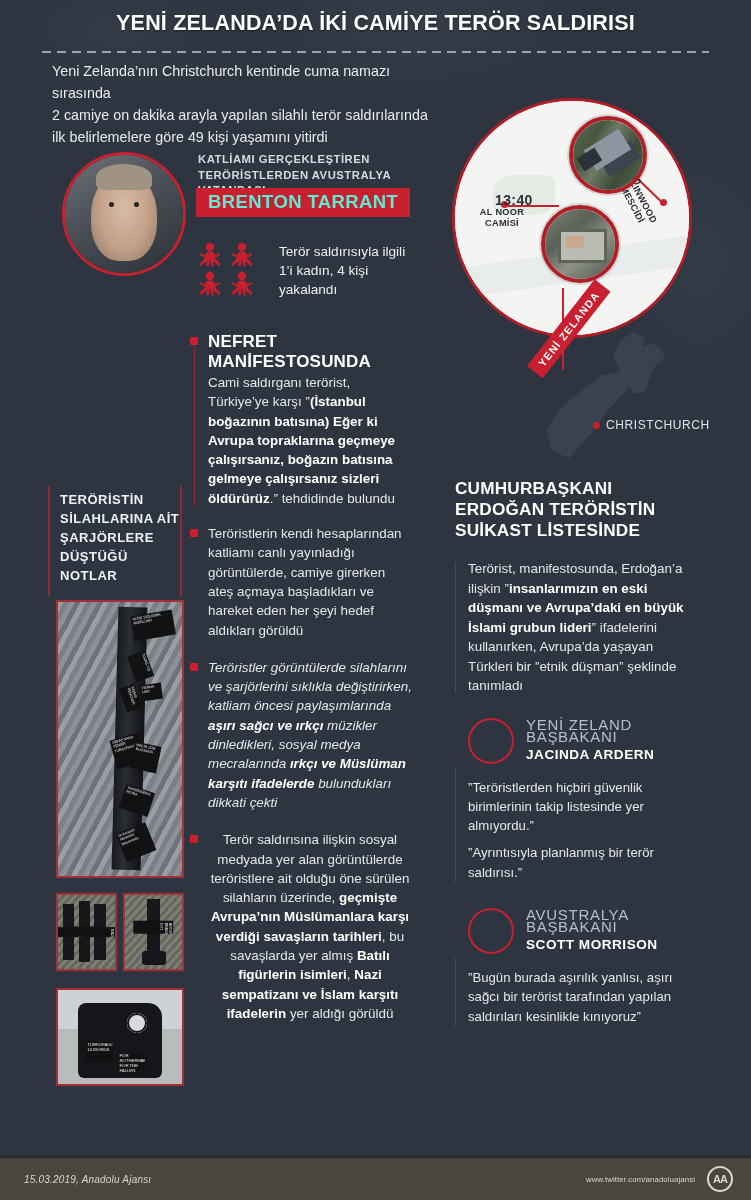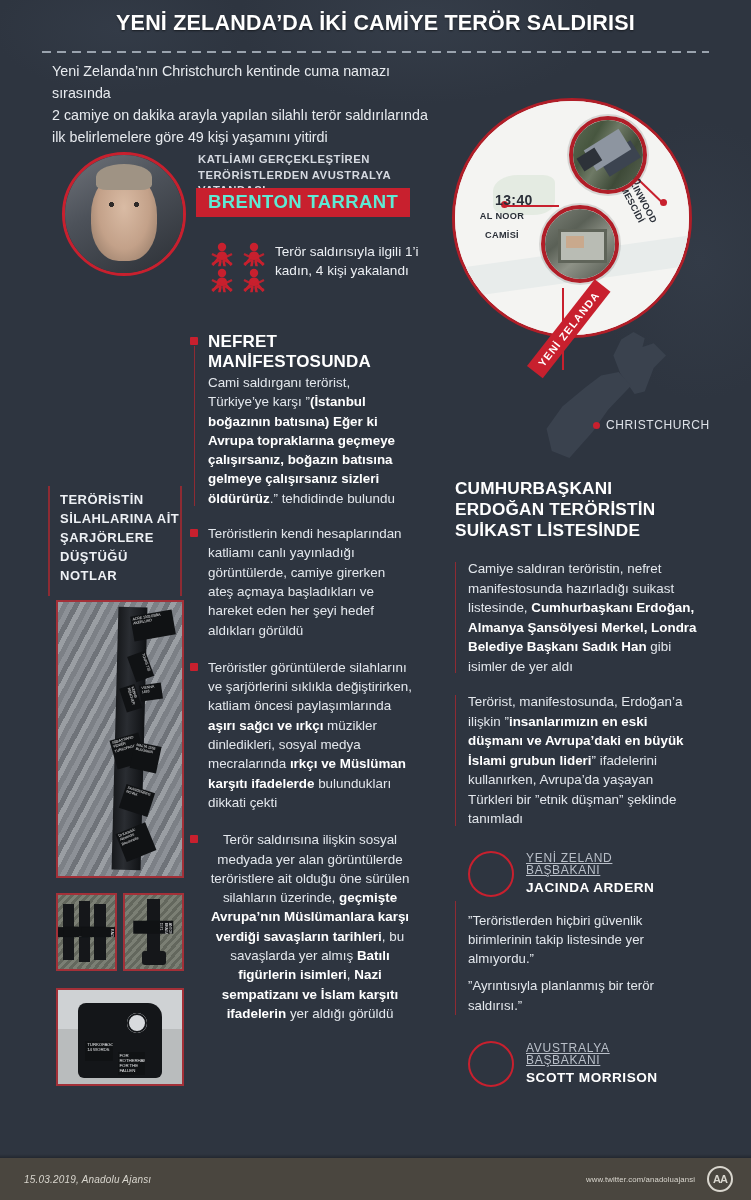--- a/index.html
+++ b/index.html
@@ -102,21 +102,21 @@
   }
   .aerial-b::before {
     content:''; position:absolute; left:18%; top:28%; width:62%; height:40%;
     background:#b9bcb4; border:3px solid #5f6459;
   }
   .aerial-b::after {
     content:''; position:absolute; left:30%; top:38%; width:26%; height:18%;
     background:#c9a98d;
   }
   .map-label { position: absolute; color: #2a2f38; font-weight: bold; }
-  .lbl-alnoor { left: 10px; top: 106px; width: 74px; font-size: 9.2px; line-height: 19px; text-align: center; letter-spacing: .3px; }
+  .lbl-alnoor { left: 10px; top: 106px; width: 74px; font-size: 9.2px; line-height: 11px; text-align: center; letter-spacing: .3px; }
   .time-1340 { left: 40px; top: 91px; font-size: 14px; font-weight: bold; letter-spacing: .4px; }
   .dot-red { position: absolute; width: 7px; height: 7px; border-radius: 50%; background: #c8202e; }
   .connector { position: absolute; background: #c8202e; height: 2px; }
   .lbl-linwood {
     left: 182px; top: 78px; width: 64px; font-size: 9.2px; line-height: 11px;
     transform: rotate(62deg); transform-origin: 0 0; letter-spacing:.3px;
   }
   .time-1350 {
     left: 176px; top: 55px; font-size: 10.5px; font-weight: bold;
     transform: rotate(62deg); transform-origin: 0 0; letter-spacing:.4px;
@@ -173,21 +173,21 @@
     position: absolute; left: 198px; top: 152px; width: 212px;
     font-size: 11.3px; line-height: 15.5px; color: #d6dae1;
     letter-spacing: .5px; font-weight: 600;
   }
   .name-badge {
     position: absolute; left: 196px; top: 188px;
     background: #c8202e; color: #5eead4;
     font-size: 18.5px; font-weight: bold; letter-spacing: .4px;
     padding: 3px 12px 4px;
   }
-  .arrest { position: absolute; left: 209px; top: 242px; width: 215px; display:flex; gap:8px; }
+  .arrest { position: absolute; left: 197px; top: 242px; width: 215px; display:flex; gap:24px; }
   .figs { display:grid; grid-template-columns: 1fr 1fr; gap: 1px 6px; width: 62px; }
   .fig { width:26px; height:25px; position:relative; }
   .fig svg { width:26px; height:25px; display:block; }
   .arrest-txt { font-size:13.6px; line-height:19px; color:#eceff3; }
 
   
   .mid { position: absolute; left: 190px; top: 318px; width: 222px; }
   .bullet-block { position: relative; padding-left: 18px; margin-bottom: 15px; }
   .bullet-block .bdot {
     position: absolute; left: 0; top: 5px; width: 8px; height: 8px;
@@ -273,21 +273,21 @@
   .av-jacinda { background: linear-gradient(170deg,#7ea6c8 0%, #6c94b6 100%); position:relative; }
   .av-jacinda::before { content:''; position:absolute; left:28%; top:16%; width:44%; height:56%;
     background:#d8ab92; border-radius:46% 46% 40% 40%; }
   .av-jacinda::after { content:''; position:absolute; left:20%; top:6%; width:60%; height:46%;
     background:#2b2320; border-radius:50% 50% 30% 30%; }
   .av-scott { background: linear-gradient(170deg,#53585e 0%, #3a3e44 100%); position:relative; }
   .av-scott::before { content:''; position:absolute; left:27%; top:18%; width:46%; height:56%;
     background:#dcb79c; border-radius:46% 46% 42% 42%; }
   .av-scott::after { content:''; position:absolute; left:20%; top:8%; width:60%; height:30%;
     background:#b7b5b0; border-radius:50% 50% 26% 26%; }
-  .leader-role { font-size: 12px; color: #b9bfc8; line-height: 12px; letter-spacing: .7px; text-decoration: underline; }
+  .leader-role { font-size: 15px; color: #b9bfc8; line-height: 12px; letter-spacing: .7px; }
   .leader-name { font-size: 13.6px; font-weight: bold; color: #ffffff; letter-spacing: .5px; margin-top: 4px; }
   .leader-quotes p { font-size: 13.2px; line-height: 19.3px; color: #e3e7ec; margin-bottom: 8px; }
 
   
   .footer {
     position: absolute; left: 0; bottom: 0; width: 751px; height: 42px;
     background: #4a463f;
     display: flex; align-items: center; justify-content: space-between;
     padding: 0 18px 0 24px;
   }
@@ -425,21 +425,21 @@
         <div>MANİFESTOSUNDA</div>
       </div>
       <p><span>Cami saldırganı terörist, Türkiye’ye karşı ”</span><b>(İstanbul boğazının batısına) Eğer ki Avrupa topraklarına geçmeye çalışırsanız, boğazın batısına gelmeye çalışırsanız sizleri öldürürüz</b><span>.” tehdidinde bulundu</span></p>
     </div>
 
     <div class="bullet-block" style="margin-top:16px;">
       <div class="bdot"></div>
       <p>Teröristlerin kendi hesaplarından katliamı canlı yayınladığı görüntülerde, camiye girerken ateş açmaya başladıkları ve hareket eden her şeyi hedef aldıkları görüldü</p>
     </div>
 
-    <div class="bullet-block" style="margin-top:18px;">
+    <div class="bullet-block" style="margin-top:18px;font-style:italic;">
       <div class="bdot"></div>
       <p><span>Teröristler görüntülerde silahlarını ve şarjörlerini sıklıkla değiştirirken, katliam öncesi paylaşımlarında </span><b>aşırı sağcı ve ırkçı</b><span> müzikler dinledikleri, sosyal medya mecralarında </span><b>ırkçı ve Müslüman karşıtı ifadelerde</b><span> bulundukları dikkati çekti</span></p>
     </div>
 
     <div class="bullet-block" style="margin-top:18px;text-align:center;">
       <div class="bdot"></div>
       <p><span>Terör saldırısına ilişkin sosyal medyada yer alan görüntülerde teröristlere ait olduğu öne sürülen silahların üzerinde, </span><b>geçmişte Avrupa’nın Müslümanlara karşı verdiği savaşların tarihleri</b><span>, bu savaşlarda yer almış </span><b>Batılı figürlerin isimleri</b><span>, </span><b>Nazi sempatizanı ve İslam karşıtı ifadelerin</b><span> yer aldığı görüldü</span></p>
     </div>
   </div>
 
@@ -489,24 +489,20 @@
     </div>
   </div>
 
   <div class="right">
     <h2>
       <div>CUMHURBAŞKANI</div>
       <div>ERDOĞAN TERÖRİSTİN</div>
       <div>SUİKAST LİSTESİNDE</div>
     </h2>
 
-    <div class="rblock">
-      <div class="vline"></div>
-      <p><span>Camiye saldıran teröristin, nefret manifestosunda hazırladığı suikast listesinde, </span><b>Cumhurbaşkanı Erdoğan, Almanya Şansölyesi Merkel, Londra Belediye Başkanı Sadık Han</b><span> gibi isimler de yer aldı</span></p>
-    </div>
 
     <div class="rblock">
       <div class="vline"></div>
       <p><span>Terörist, manifestosunda, Erdoğan’a ilişkin ”</span><b>insanlarımızın en eski düşmanı ve Avrupa’daki en büyük İslami grubun lideri</b><span>” ifadelerini kullanırken, Avrupa’da yaşayan Türkleri bir ”etnik düşman” şeklinde tanımladı</span></p>
     </div>
 
     <div class="leader">
       <div class="vline"></div>
       <div class="leader-top">
         <div class="avatar">
@@ -533,20 +529,23 @@
             <div class="av-scott"></div>
           </div>
         <div>
           <div class="leader-role">
             <div>AVUSTRALYA</div>
             <div>BAŞBAKANI</div>
           </div>
           <div class="leader-name">SCOTT MORRISON</div>
         </div>
       </div>
+      <div class="leader-quotes">
+        <p>”Bugün burada aşırılık yanlısı, aşırı sağcı bir terörist tarafından yapılan saldırıları kesinlikle kınıyoruz”</p>
+      </div>
     </div>
   </div>
 
   <div class="footer-shadow"></div>
   <div class="footer">
     <div class="footer-left">15.03.2019, Anadolu Ajansı</div>
     <div class="footer-right">
       <div class="footer-url">www.twitter.com/anadoluajansi</div>
       <div class="aa-logo">AA</div>
     </div>

